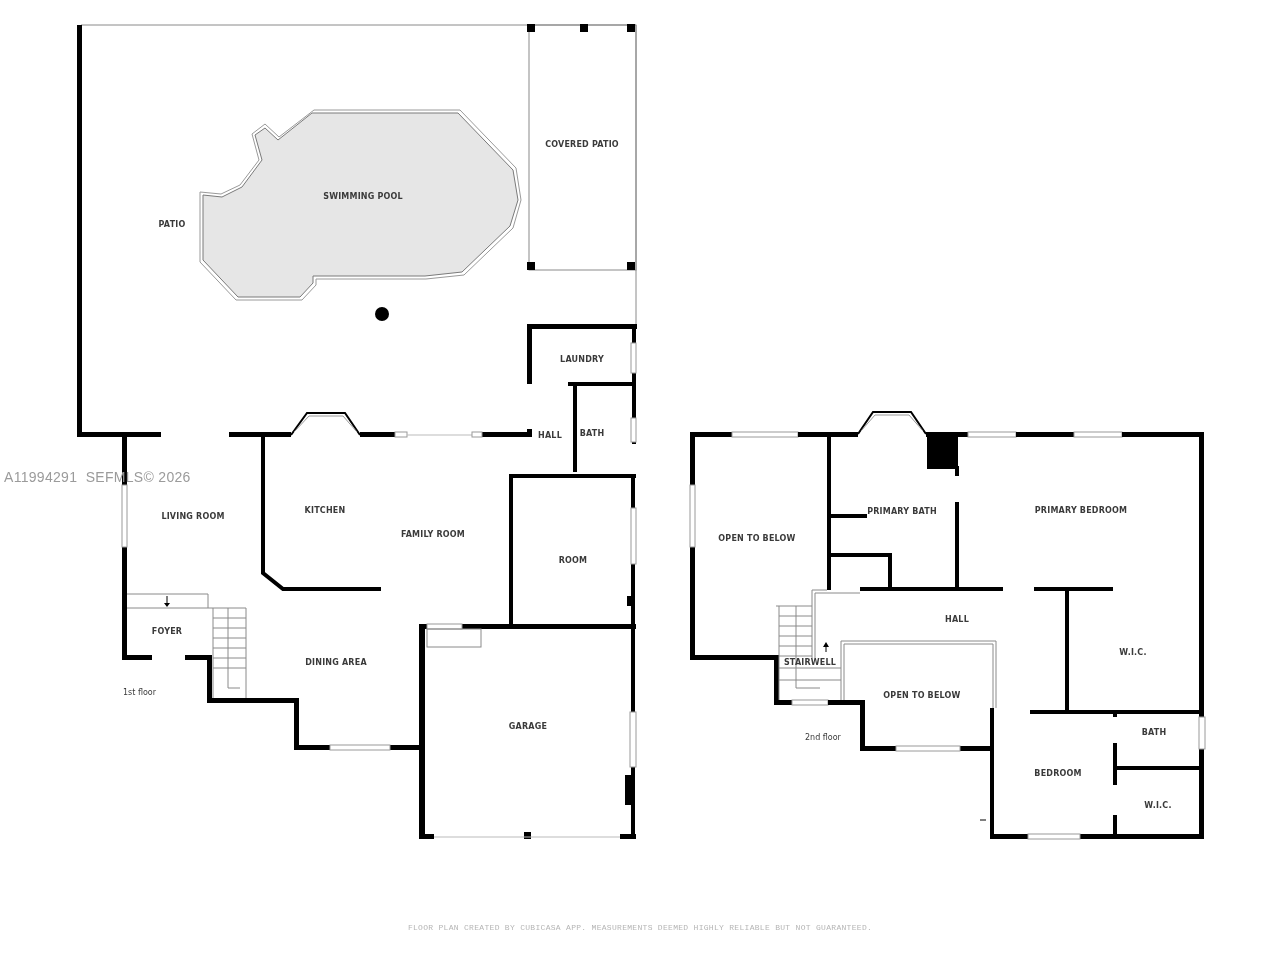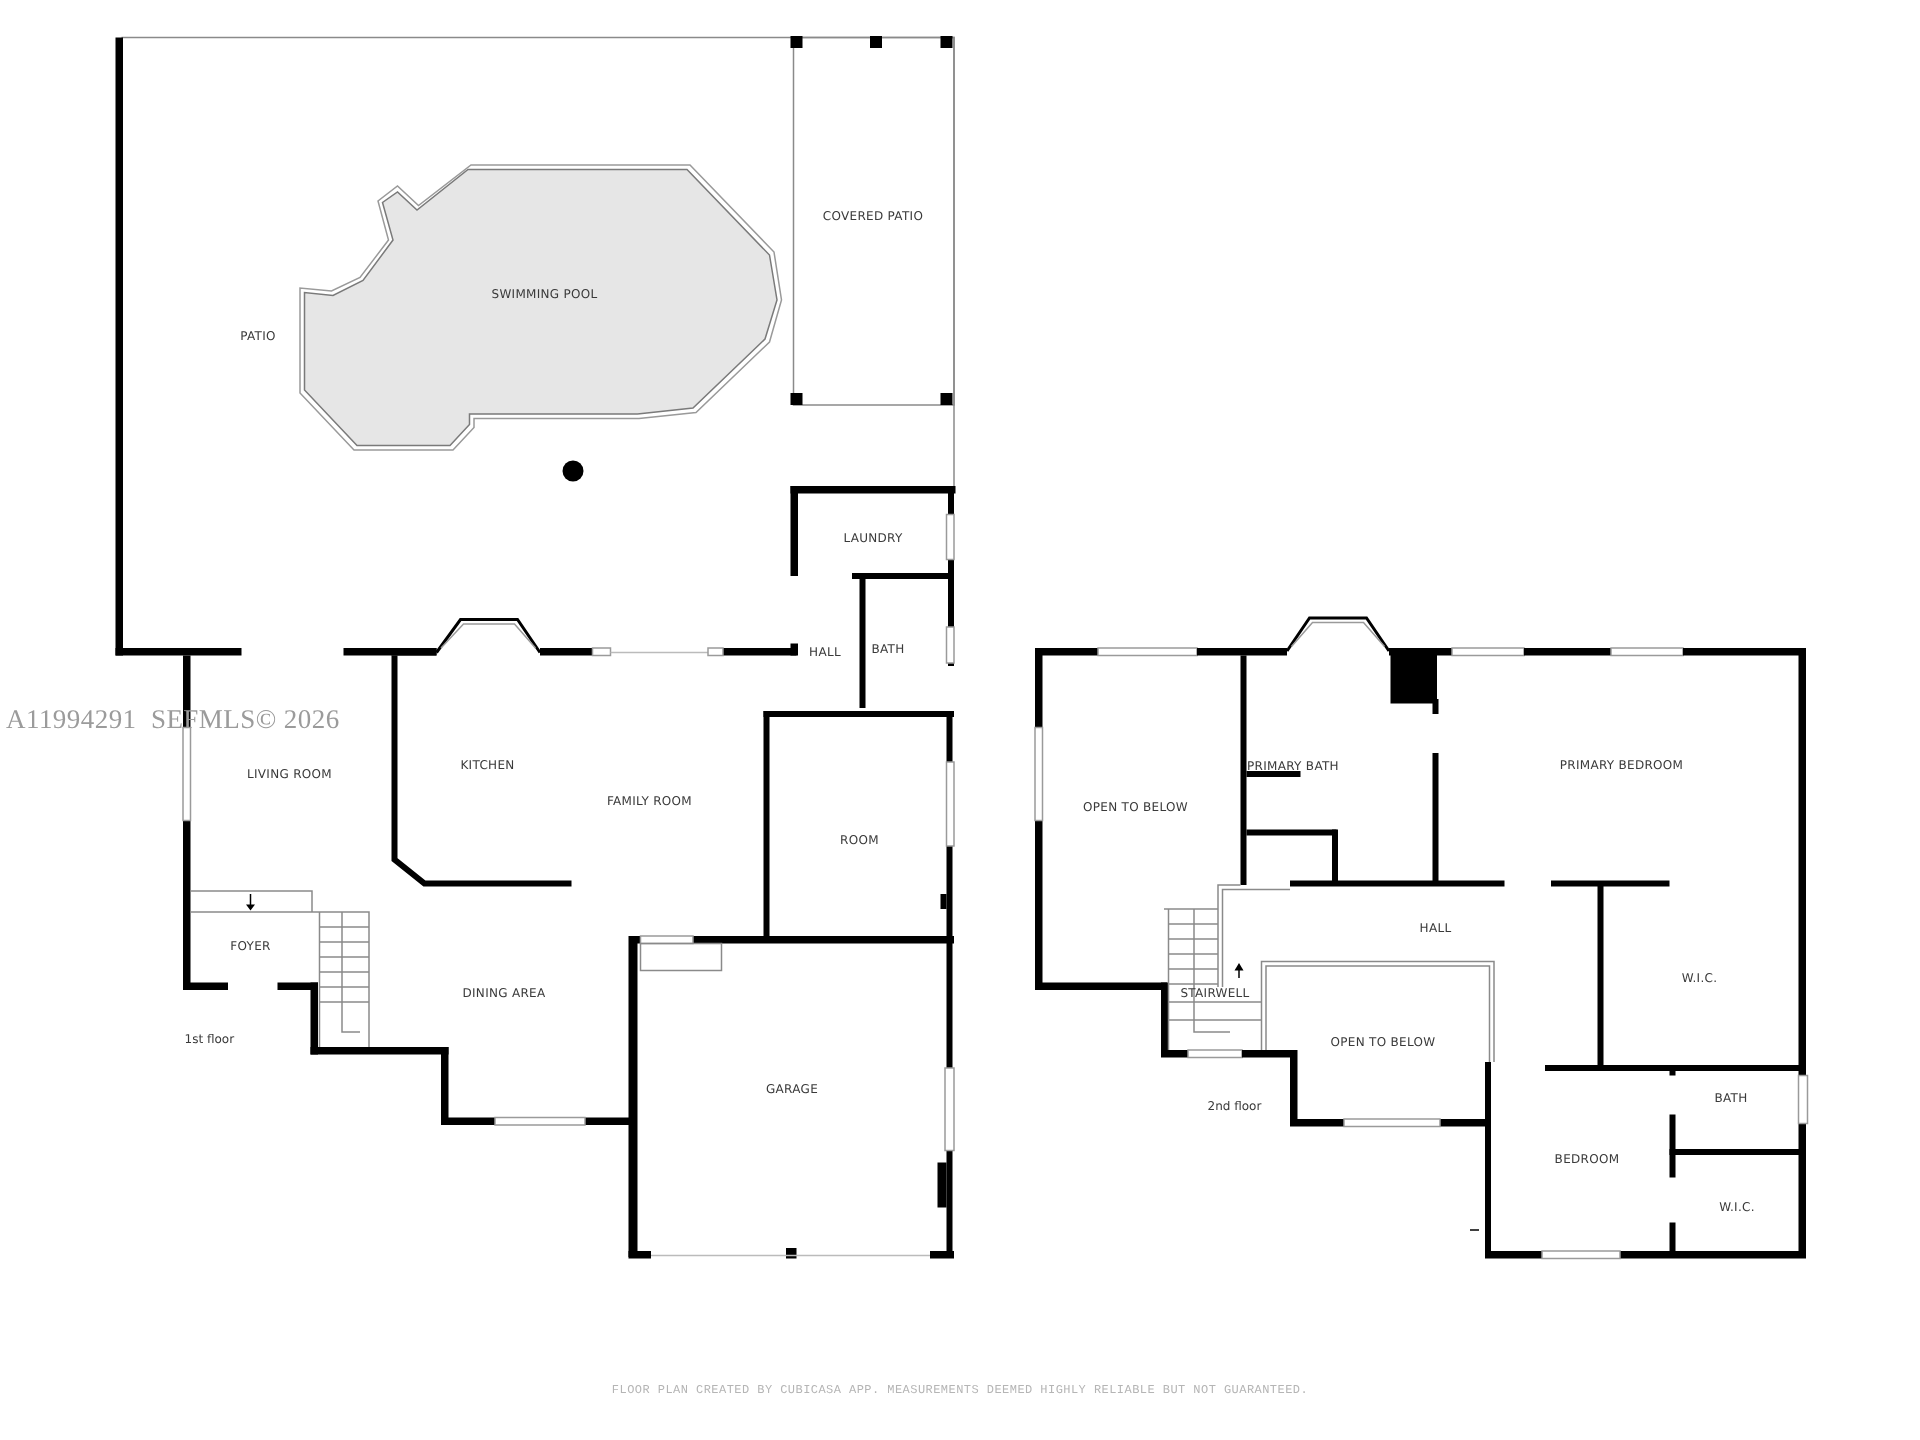--- a/index.html
+++ b/index.html
@@ -5,25 +5,26 @@
     html, body { margin: 0; padding: 0; background: #ffffff; }
     body { width: 1280px; height: 960px; position: relative; overflow: hidden; font-family: "DejaVu Sans", sans-serif; }
     #plan { position: absolute; left: 0; top: 0; width: 1280px; height: 960px; }
     .wall { fill: #000; }
     .thin { stroke: #8a8a8a; stroke-width: 1; fill: none; }
     .win { fill: #fff; stroke: #9a9a9a; stroke-width: 1; }
     .label {
       position: absolute; font-size: 8px; color: #3a3a3a; letter-spacing: 0.2px;
       white-space: nowrap; transform: translate(-50%, -50%); text-transform: uppercase;
       font-family: "DejaVu Sans", sans-serif;
+      font-weight: bold;
     }
     .floor-label { position: absolute; font-size: 8px; color: #3a3a3a; white-space: nowrap; font-family: "DejaVu Sans", sans-serif; text-align: center; }
     .watermark {
-      position: absolute; left: 4px; top: 469px; font-size: 18px; color: #9b9b9b;
-      font-family: Liberation Serif, serif; letter-spacing: 0.3px; white-space: nowrap;
+      position: absolute; left: 4px; top: 469px; font-size: 14px; color: #9b9b9b;
+      font-family: Liberation Sans, sans-serif; letter-spacing: 0.3px; white-space: nowrap;
     }
     .footer {
       position: absolute; left: 640px; top: 927px; transform: translate(-50%, -50%);
       font-size: 8px; color: #b5b5b5; white-space: nowrap; letter-spacing: 0.3px;
       font-family: Liberation Mono, monospace;
     }
   </style>
 </head>
 <body>
 
@@ -170,21 +171,21 @@
   <span class="label" style="left:433px;top:534px">FAMILY ROOM</span>
   <span class="label" style="left:573px;top:560px">ROOM</span>
   <span class="label" style="left:167px;top:631px">FOYER</span>
   <span class="label" style="left:336px;top:662px">DINING AREA</span>
   <span class="label" style="left:528px;top:726px">GARAGE</span>
   <span class="floor-label" style="left:123px;top:688px">1st floor</span>
 </div>
 
 <div>
   <span class="label" style="left:757px;top:538px">OPEN TO BELOW</span>
-  <span class="label" style="left:862px;top:511px">PRIMARY BATH</span>
+  <span class="label" style="left:902px;top:511px">PRIMARY BATH</span>
   <span class="label" style="left:1081px;top:510px">PRIMARY BEDROOM</span>
   <span class="label" style="left:957px;top:619px">HALL</span>
   <span class="label" style="left:810px;top:662px">STAIRWELL</span>
   <span class="label" style="left:1133px;top:652px">W.I.C.</span>
   <span class="label" style="left:922px;top:695px">OPEN TO BELOW</span>
   <span class="label" style="left:1154px;top:732px">BATH</span>
   <span class="label" style="left:1058px;top:773px">BEDROOM</span>
   <span class="label" style="left:1158px;top:805px">W.I.C.</span>
   <span class="floor-label" style="left:805px;top:733px">2nd floor</span>
 </div>

